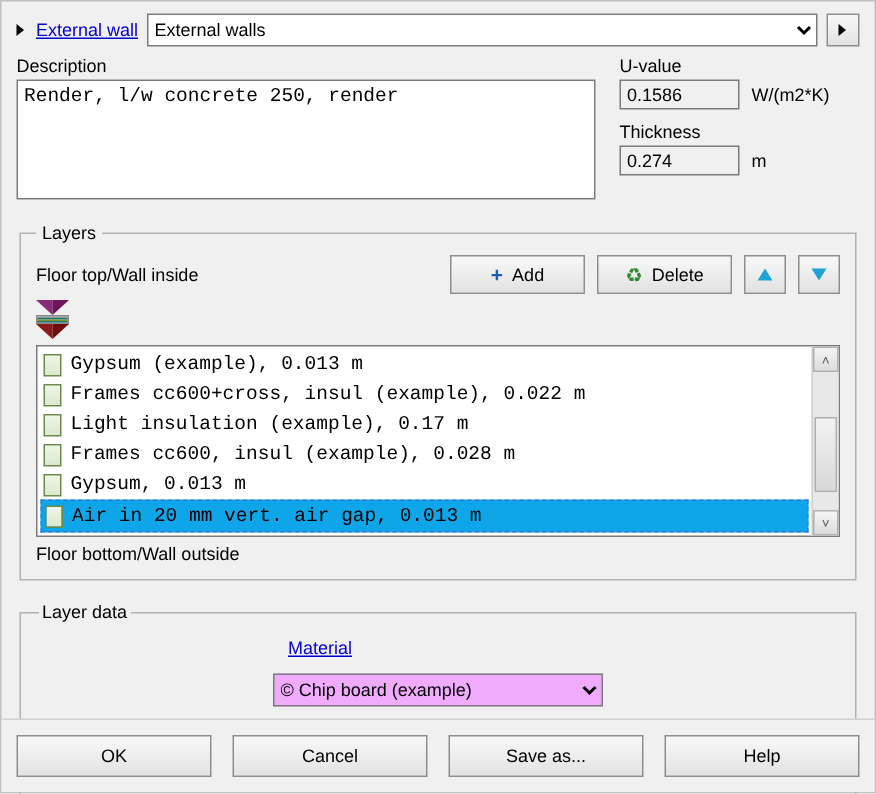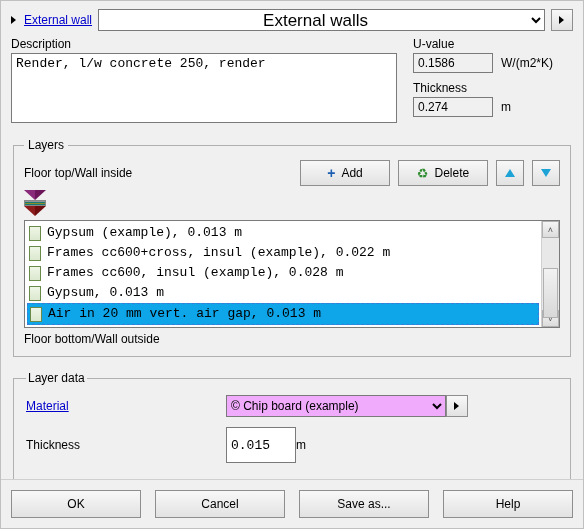--- a/index.html
+++ b/index.html
@@ -41,25 +41,24 @@
     border-left: 5px solid #000;
     margin-right: 2px;
     vertical-align: middle;
   }
   .combo {
     flex: 1;
     display: flex;
   }
   select.combo-select {
     flex: 1;
-    font-size: 17px;
+    font-size: 12px;
     height: 22px;
     border: 1px solid #7a7a7a;
     background: #fff;
-    text-align: center;
   }
   .btn-square {
     width: 22px;
     height: 22px;
     border: 1px solid #8e8e8e;
     background: linear-gradient(#f8f8f8,#e2e2e2);
     box-sizing: border-box;
     display: flex;
     align-items: center;
     justify-content: center;
@@ -72,21 +71,21 @@
   }
   .desc-col {
     flex: 1;
   }
   .label {
     color: #000;
     margin-bottom: 2px;
   }
   textarea.desc {
     width: 100%;
-    height: 70px;
+    height: 80px;
     box-sizing: border-box;
     border: 1px solid #7a7a7a;
     font-family: "Courier New", monospace;
     font-size: 13px;
     padding: 2px 4px;
     resize: none;
     background: #fff;
   }
   .val-col {
     width: 160px;
@@ -275,21 +274,23 @@
     margin-top: 4px;
   }
   fieldset.layerdata {
     border: 1px solid #b0b0b0;
     margin-top: 14px;
     padding: 10px 12px 14px 12px;
   }
   .ld-row {
     display: flex;
     align-items: center;
+    gap: 10px;
     margin-bottom: 10px;
+    flex-direction: column;
   }
   .ld-lab {
     width: 200px;
   }
   select.material {
     width: 220px;
     height: 22px;
     border: 1px solid #7a7a7a;
     font-size: 12px;
     background: #f0abfc;
@@ -399,20 +400,24 @@
               <div class="list-item">
                 <span class="doc-icon"></span>
                 <span>Gypsum (example), 0.013 m</span>
               </div>
               <div class="list-item">
                 <span class="doc-icon"></span>
                 <span>Frames cc600+cross, insul (example), 0.022 m</span>
               </div>
               <div class="list-item">
                 <span class="doc-icon"></span>
+                <span>Light insulation (example), 0.17 m</span>
+              </div>
+              <div class="list-item">
+                <span class="doc-icon"></span>
                 <span>Frames cc600, insul (example), 0.028 m</span>
               </div>
               <div class="list-item">
                 <span class="doc-icon"></span>
                 <span>Gypsum, 0.013 m</span>
               </div>
               <div class="list-item selected">
                 <span class="doc-icon"></span>
                 <span>Air in 20 mm vert. air gap, 0.013 m</span>
               </div>

